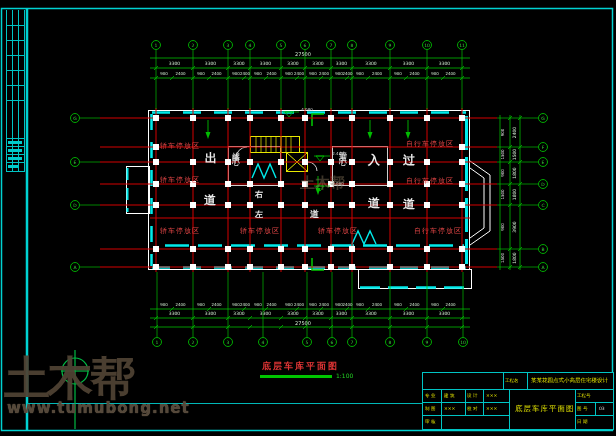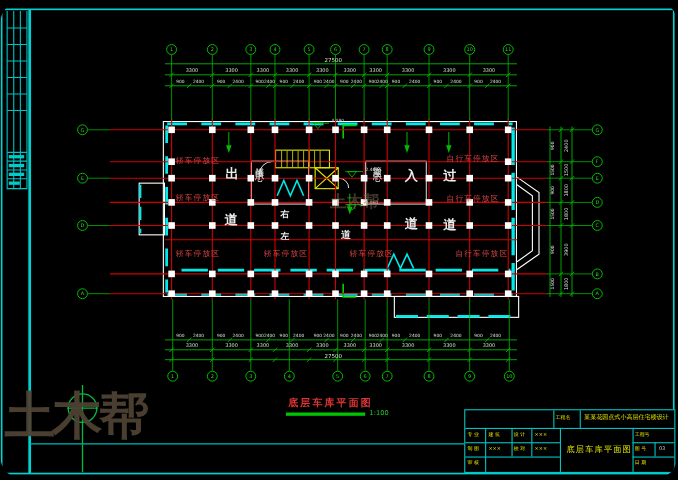--- a/index.html
+++ b/index.html
@@ -1,17 +1,17 @@
 <!DOCTYPE html>
 <html><head>
 <meta charset="utf-8">
 <style>
   html,body{margin:0;padding:0;background:#000;}
   #stage{position:relative;width:616px;height:436px;background:#000;overflow:hidden;
-         font-family:"DejaVu Sans",sans-serif;border-radius:22px;}
+         font-family:"DejaVu Sans",sans-serif;}
   #base{position:absolute;left:0;top:0;}
   .lbl{position:absolute;color:#e04545;font-size:7px;line-height:8px;letter-spacing:1px;white-space:nowrap;}
   .lane{position:absolute;color:#ececec;font-size:12px;line-height:12px;font-weight:bold;white-space:nowrap;}
   .lane.sm{font-size:9px;line-height:9px;}
   .lane.xs{font-size:8px;line-height:8px;}
   .vtext{position:absolute;color:#e0e0e0;font-size:8px;line-height:9px;writing-mode:vertical-rl;
          text-orientation:upright;letter-spacing:2px;white-space:nowrap;}
   .title-red{position:absolute;color:#e03535;font-size:9px;font-weight:bold;letter-spacing:2px;white-space:nowrap;}
   .scalebar{position:absolute;background:#00c400;height:3px;}
   .scaletxt{position:absolute;color:#22d022;font-size:6px;white-space:nowrap;}
@@ -498,20 +498,21 @@
   <div class="vtext" style="left:231px;top:145px">维修中心</div>
   <div class="vtext" style="left:338px;top:145px">管理中心</div>
 
   <div class="wm-mini" style="left:300px;top:174px">土木帮</div>
 
   <div class="title-red" style="left:262px;top:360px">底层车库平面图</div>
   <div class="scalebar" style="left:260px;top:375px;width:72px"></div>
   <div class="scaletxt" style="left:336px;top:372px">1:100</div>
 
   <div class="wm-brand" style="left:4px;top:348px">土木帮</div>
+  <div class="wm-url" style="left:7px;top:399px">www.tumubong.net</div>
 
   <div id="tb">
     <div class="tbl" style="left:0;top:16px;width:190px;height:1px"></div>
     <div class="tbl" style="left:80px;top:0;width:1px;height:16px"></div>
     <div class="tbl" style="left:104px;top:0;width:1px;height:16px"></div>
     <div class="tbt" style="left:82px;top:5px">工程名</div>
     <div class="tbt name" style="left:108px;top:5px">某某花园点式小高层住宅楼设计</div>
     <div class="tbl" style="left:86px;top:16px;width:1px;height:40px"></div>
     <div class="tbl" style="left:152px;top:16px;width:1px;height:40px"></div>
     <div class="tbl" style="left:0;top:29px;width:86px;height:1px"></div>

